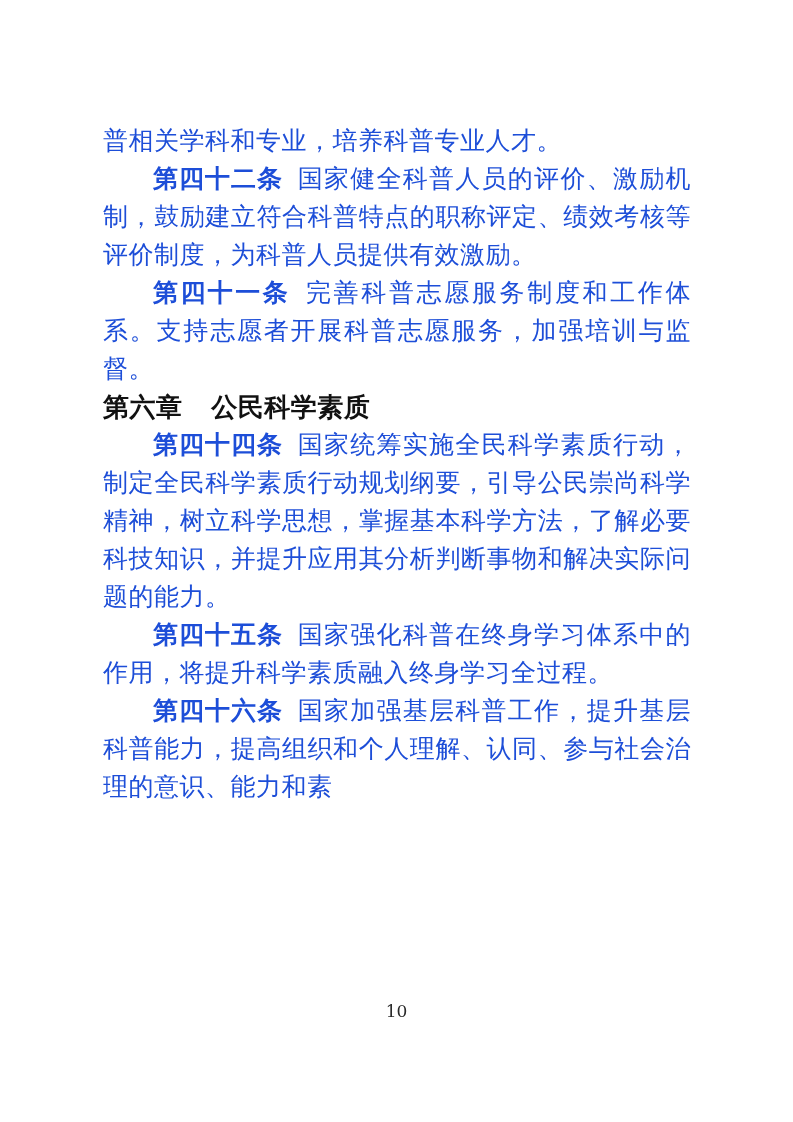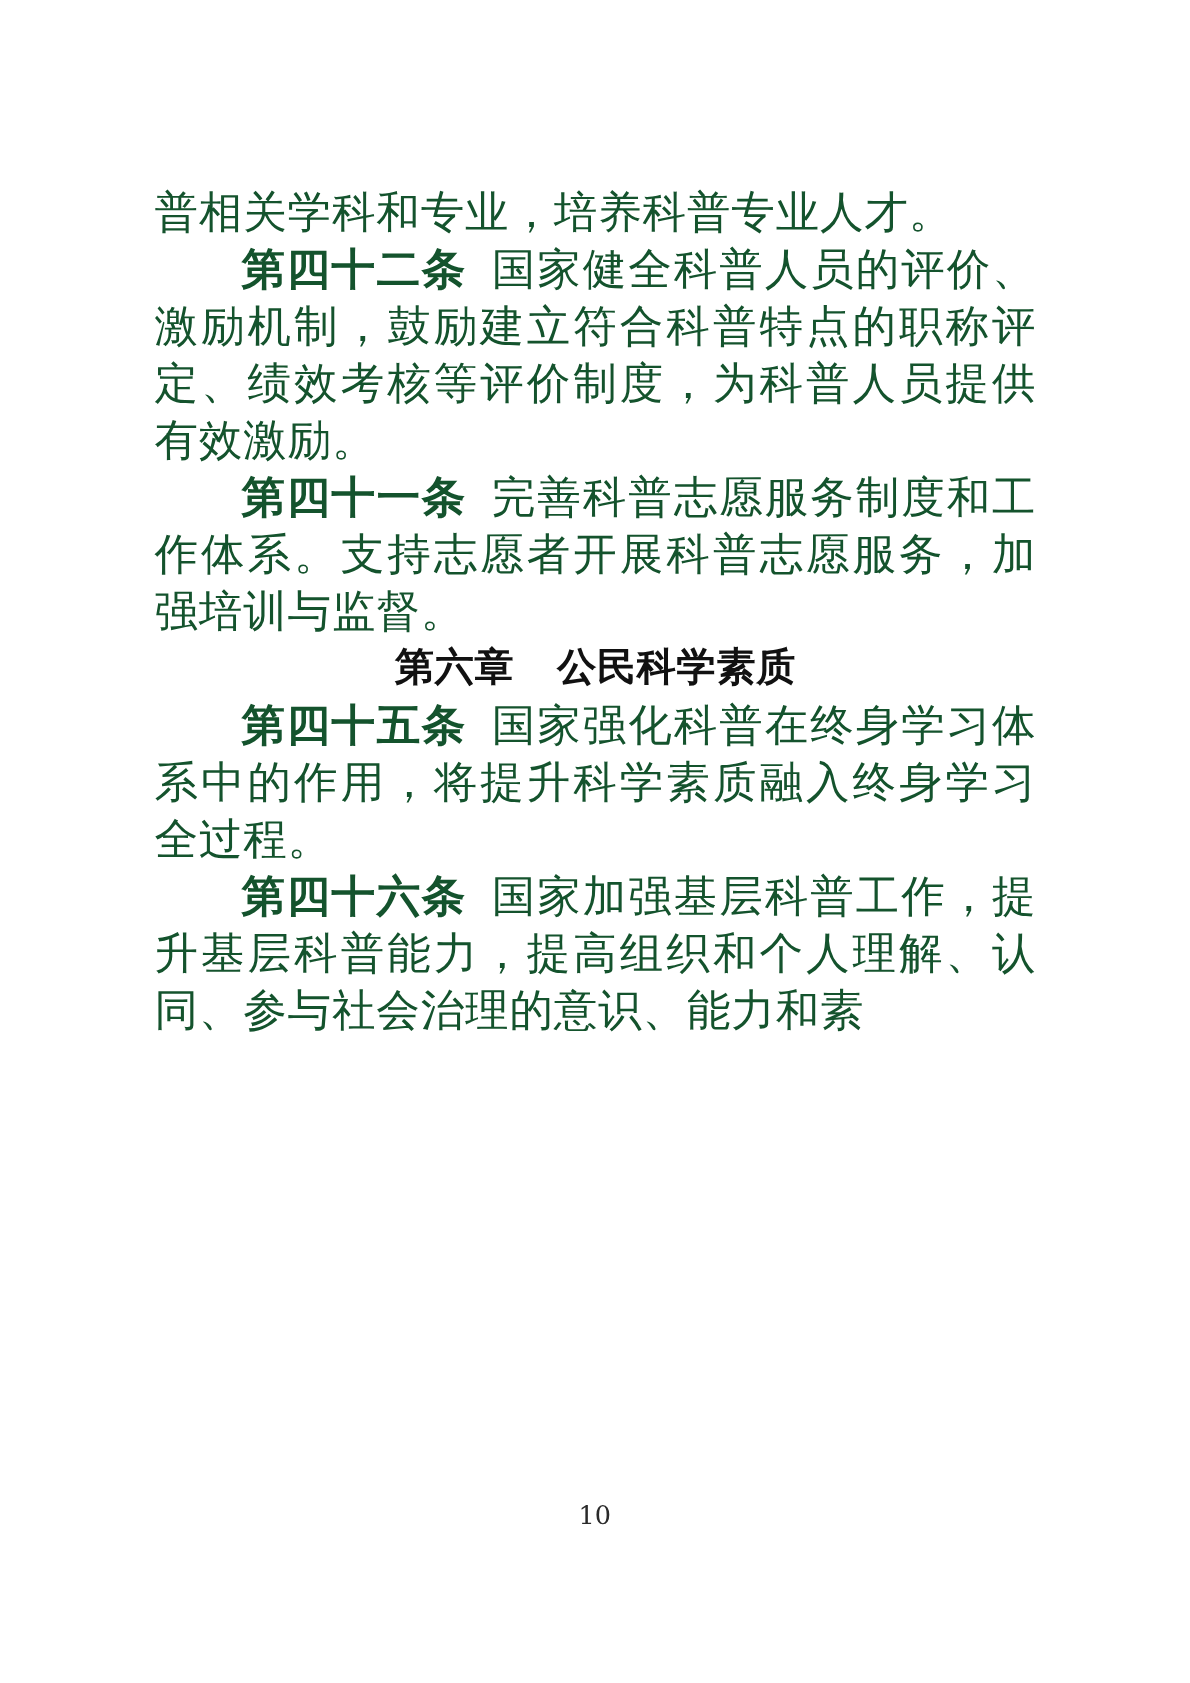--- a/index.html
+++ b/index.html
@@ -27,28 +27,28 @@
   .text-column {
     position: absolute;
     left: 103px;
     top: 122px;
     width: 588px;
   }
 
   
   .para {
     margin: 0;
-    font-size: 29px;
+    font-size: 25px;
     line-height: 38px;
     text-align: justify;
     text-justify: inter-character;
     text-indent: 2em;
     letter-spacing: 0.02em;
     word-break: break-all;
-    color: #14532d;
+    color: #1d4ed8;
   }
 
   .para.no-indent {
     text-indent: 0;
   }
 
   
   .article-marker {
     font-weight: bold;
     font-family: "DejaVu Serif", "Liberation Serif", serif;
@@ -59,21 +59,20 @@
     width: 0.55em;
   }
 
   
   .chapter-heading {
     margin: 0;
     font-family: "DejaVu Sans", "Liberation Sans", sans-serif;
     font-weight: bold;
     font-size: 26px;
     line-height: 38px;
-    text-align: center;
     text-indent: 0;
     letter-spacing: 0.02em;
     color: #111111;
   }
   .chapter-heading .chapter-gap {
     display: inline-block;
     width: 1.1em;
   }
 
   
@@ -98,20 +97,21 @@
 
     <p class="para no-indent">普相关学科和专业，培养科普专业人才。</p>
 
     <p class="para"><span class="article-marker">第四十二条</span><span class="article-gap"></span><span>国家健全科普人员的评价、激励机制，鼓励建立符合科普特点的职称评定、绩效考核等评价制度，为科普人员提供有效激励。</span></p>
 
     <p class="para"><span class="article-marker">第四十一条</span><span class="article-gap"></span><span>完善科普志愿服务制度和工作体系。支持志愿者开展科普志愿服务，加强培训与监督。</span></p>
 
 
     <p class="chapter-heading"><span>第六章</span><span class="chapter-gap"></span><span>公民科学素质</span></p>
 
+    <p class="para"><span class="article-marker">第四十四条</span><span class="article-gap"></span><span>国家统筹实施全民科学素质行动，制定全民科学素质行动规划纲要，引导公民崇尚科学精神，树立科学思想，掌握基本科学方法，了解必要科技知识，并提升应用其分析判断事物和解决实际问题的能力。</span></p>
 
     <p class="para"><span class="article-marker">第四十五条</span><span class="article-gap"></span><span>国家强化科普在终身学习体系中的作用，将提升科学素质融入终身学习全过程。</span></p>
 
 
     <p class="para"><span class="article-marker">第四十六条</span><span class="article-gap"></span><span>国家加强基层科普工作，提升基层科普能力，提高组织和个人理解、认同、参与社会治理的意识、能力和素</span></p>
 
   </div>
 
   <div class="page-number">10</div>
 

